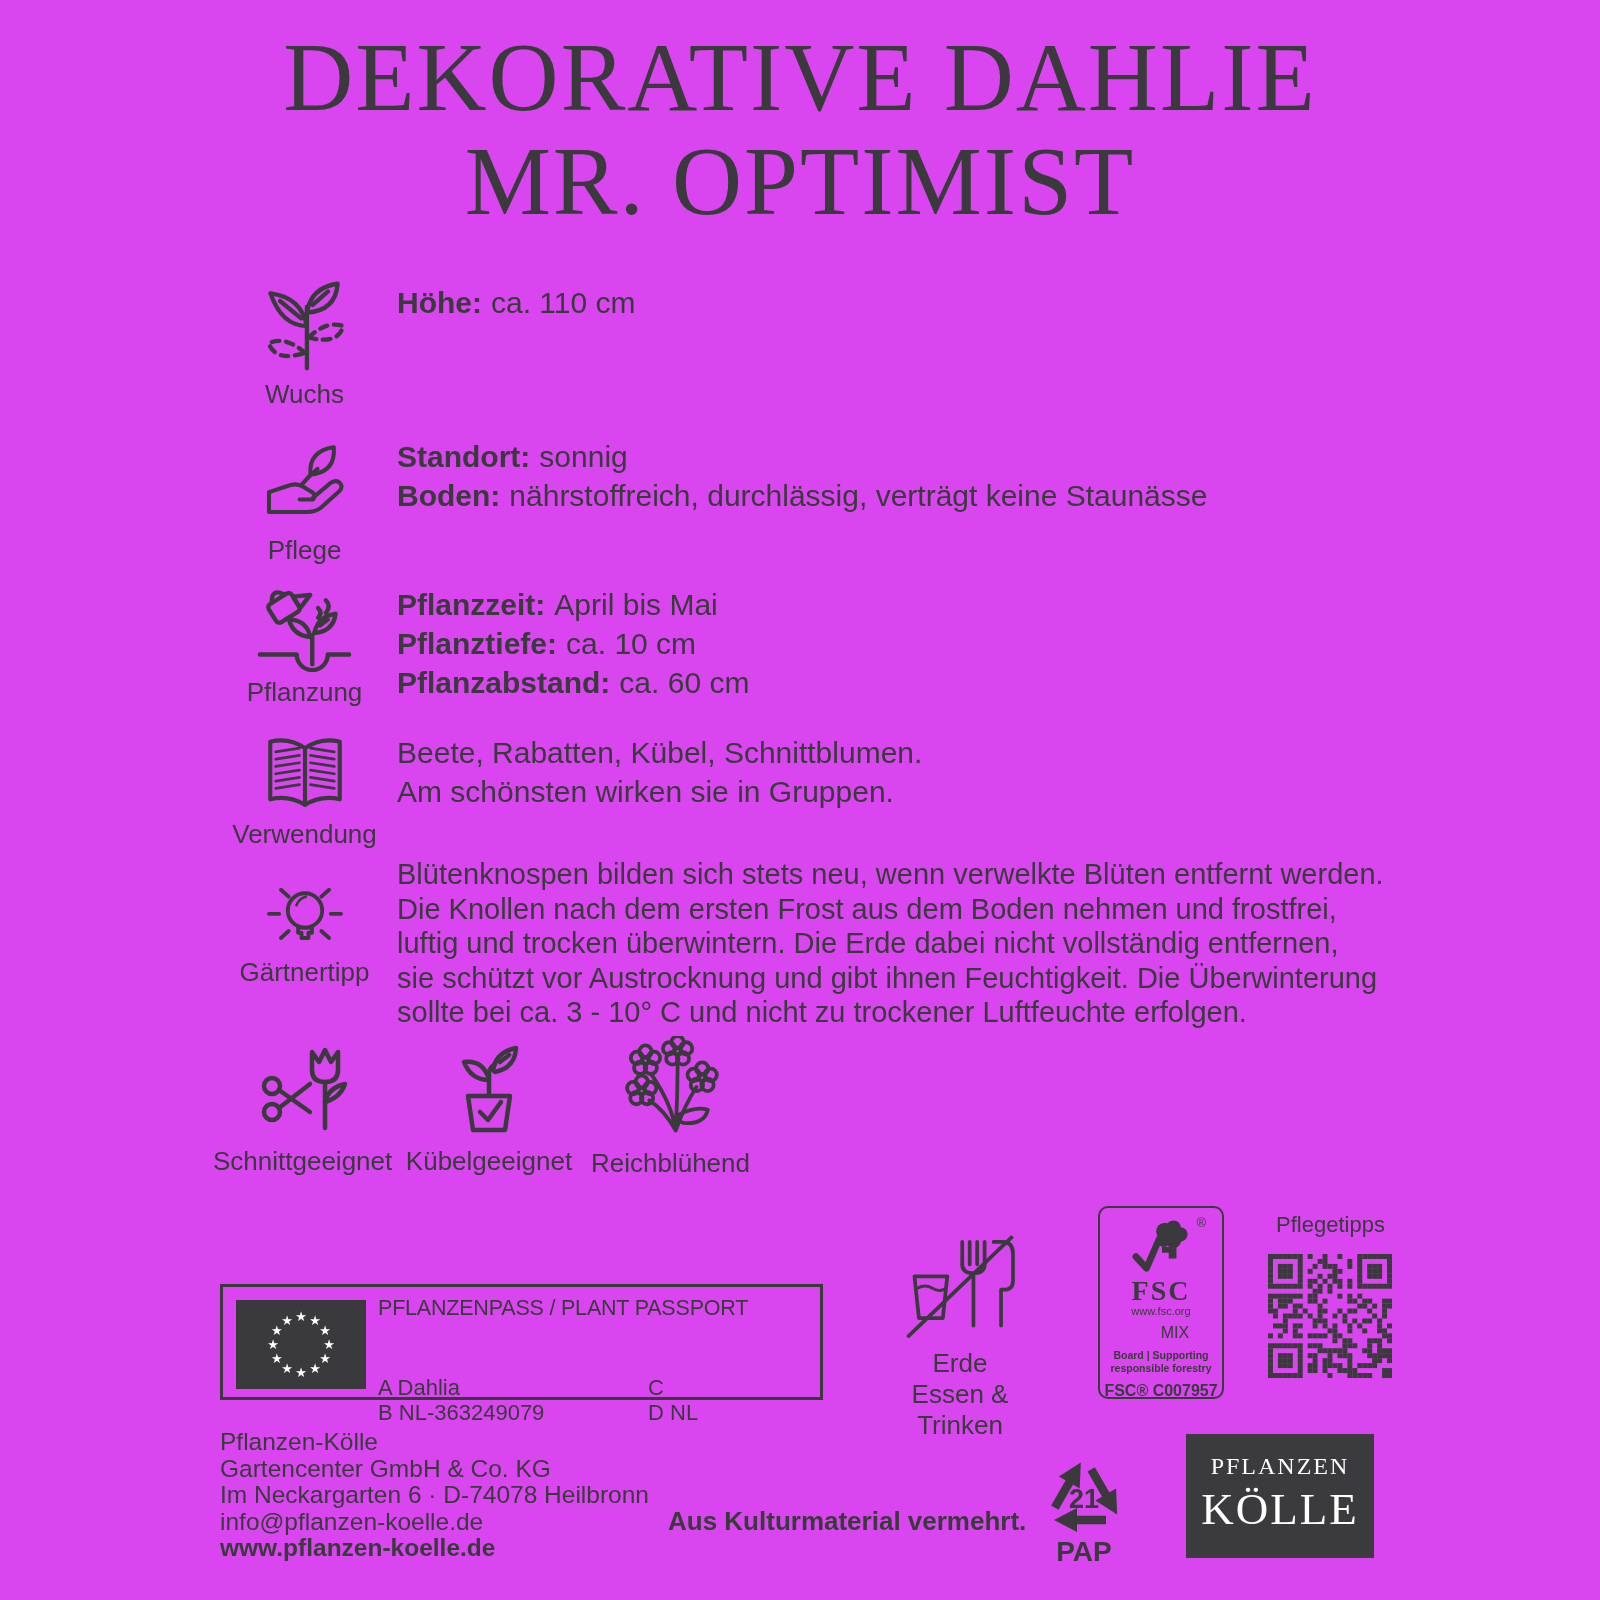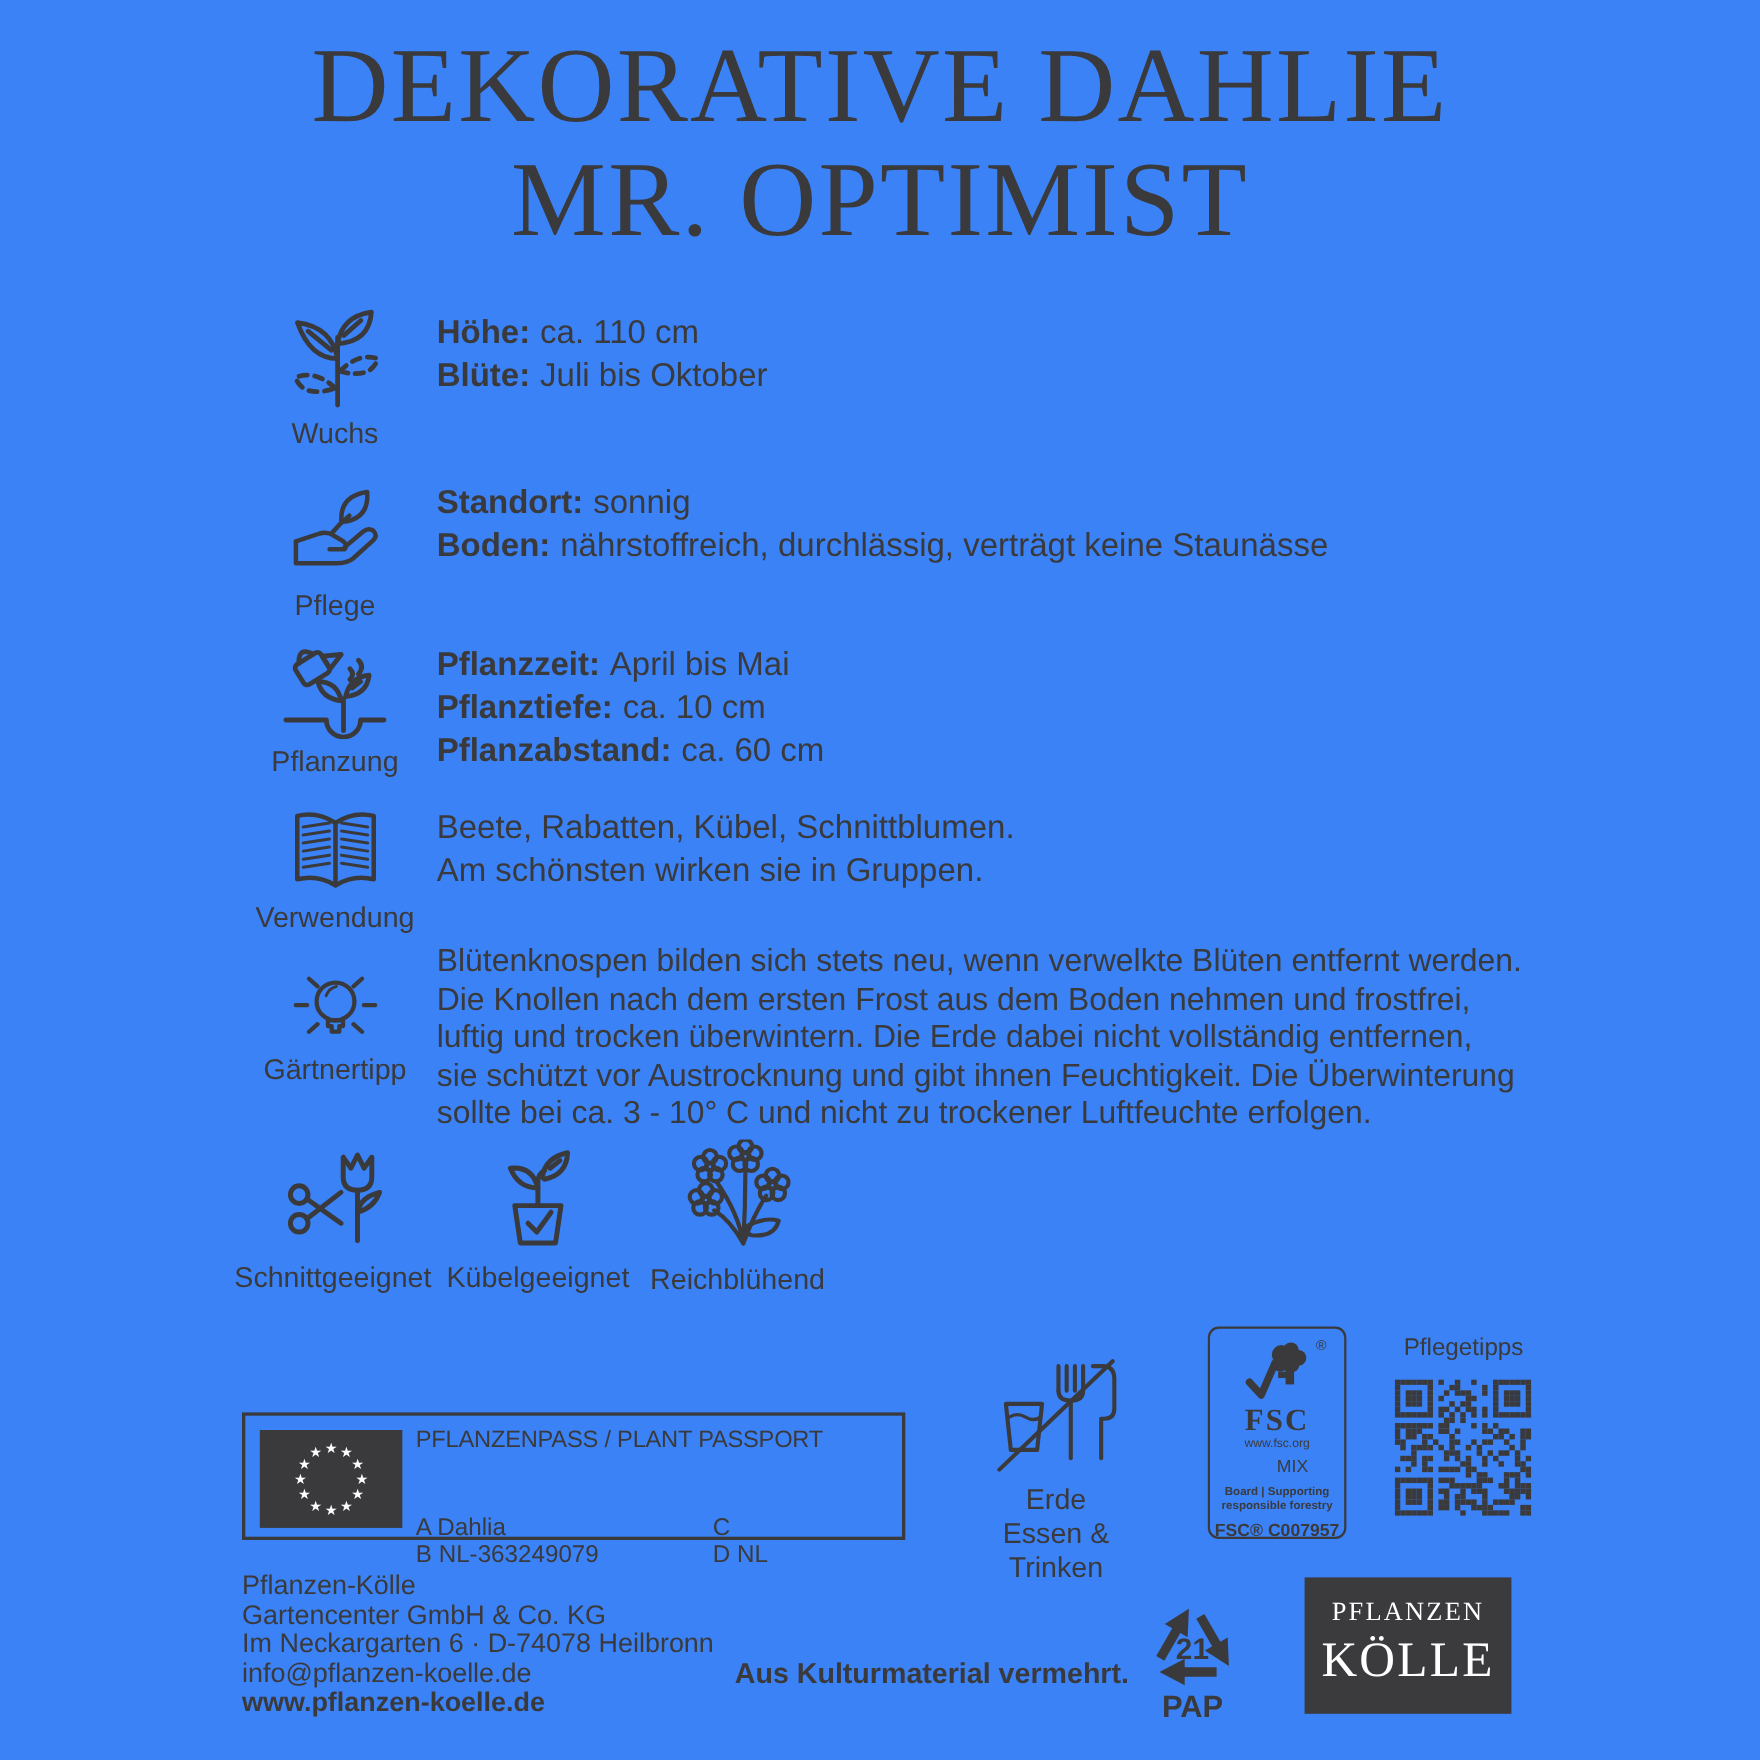--- a/index.html
+++ b/index.html
@@ -1,16 +1,16 @@
 <!DOCTYPE html>
 <html><head>
 <meta charset="utf-8">
 <style>
   html,body{margin:0;padding:0;background:#fff;}
-  .page{position:relative;width:1600px;height:1600px;background:#3b82f6;
+  .page{position:relative;width:1600px;height:1600px;background:#d946ef;
         font-family:"Liberation Sans","DejaVu Sans",sans-serif;color:#3a3a3c;overflow:hidden;}
 
   
   .title{position:absolute;top:26px;left:0;right:0;text-align:center;
          font-family:"Liberation Serif","DejaVu Serif",serif;font-weight:400;
          font-size:97px;line-height:104px;letter-spacing:2px;}
 
   
   .section{position:absolute;left:212px;width:1250px;}
   .icbox{position:absolute;left:0;top:0;width:185px;text-align:center;}
@@ -88,21 +88,20 @@
           <path d="M52,36 Q56,10 84,6 Q82,34 52,36 Z"></path>
             <path d="M58,28 L74,14"></path>
           <path stroke-dasharray="8 7" d="M54,62 Q72,44 90,50 Q84,70 54,62 Z"></path>
           <path stroke-dasharray="8 7" d="M50,78 Q30,60 12,68 Q20,88 50,78 Z"></path>
         </g>
       </svg>
       <div class="iclabel">Wuchs</div>
     </div>
     <div class="stext" style="top:5px">
       <div class="row"><span class="lbl">Höhe:</span><span>ca. 110 cm</span></div>
-      <div class="row"><span class="lbl">Blüte:</span><span>Juli bis Oktober</span></div>
     </div>
   </div>
 
   <div class="section" style="top:440px">
     <div class="icbox">
       <svg width="90" height="90" viewBox="0 0 100 100">
         <g fill="none" stroke="#3a3a3c" stroke-width="4.5" stroke-linecap="round" stroke-linejoin="round">
           <path d="M56,38 Q54,12 82,8 Q84,34 60,38 Q57,38 56,38 Z"></path>
           <path d="M46,50 Q54,40 64,32"></path>
           <path d="M10,58 L34,50 Q42,48 48,52 L58,58 Q63,62 59,66 L44,66"></path>

